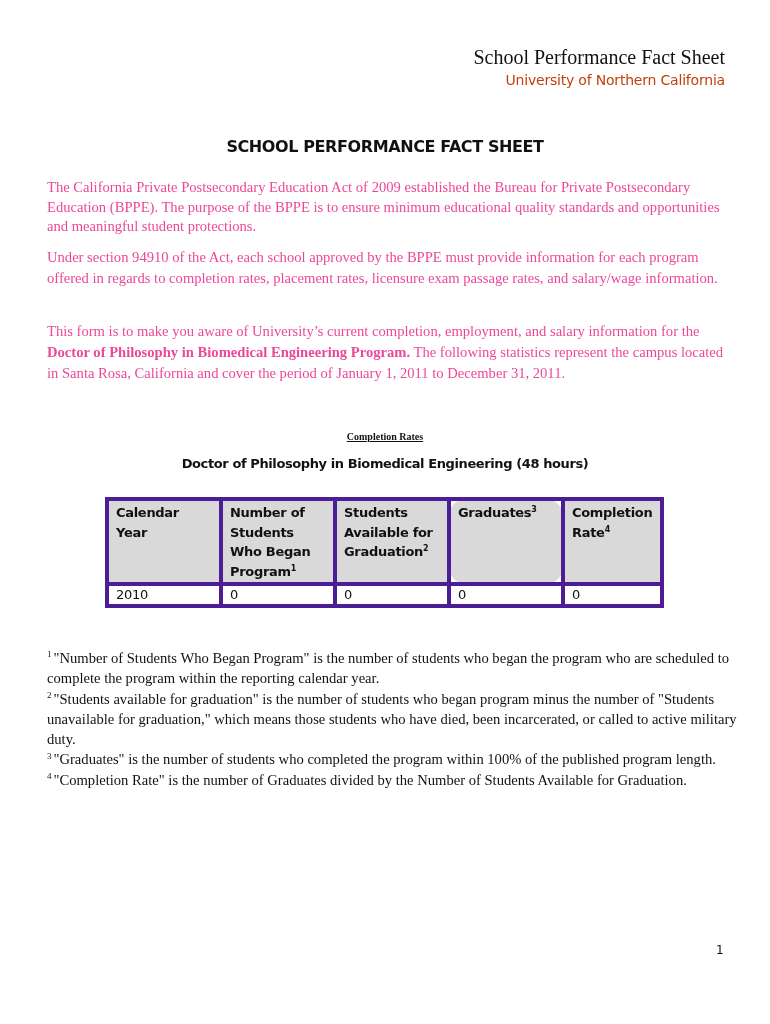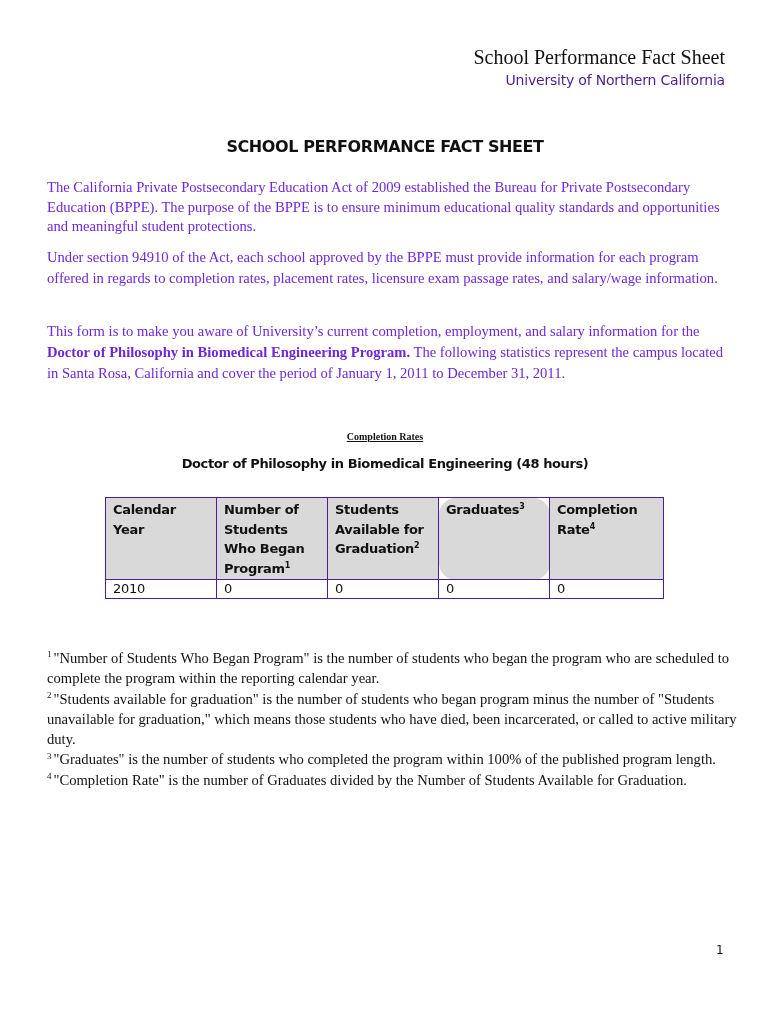--- a/index.html
+++ b/index.html
@@ -23,21 +23,21 @@
       color: #111;
       text-align: right;
       white-space: nowrap;
     }
     .header-subtitle {
       position: absolute;
       right: 45px;
       top: 72px;
       font-family: "DejaVu Sans", sans-serif;
       font-size: 14px;
-      color: #4c1d95;
+      color: #c2410c;
       text-align: right;
       white-space: nowrap;
       letter-spacing: -0.2px;
       padding-left: 15px;
     }
     .doc-title {
       position: absolute;
       left: 0;
       width: 770px;
       top: 137px;
@@ -47,21 +47,21 @@
       font-size: 16px;
       letter-spacing: -0.4px;
       color: #111;
     }
     .para {
       position: absolute;
       left: 47px;
       width: 690px;
       font-family: "Liberation Serif", serif;
       font-size: 14.6px;
-      color: #6d28d9;
+      color: #ec4899;
     }
     .p1 { top: 178px; line-height: 19.5px; }
     .p2 { top: 247px; line-height: 21px; }
     .p3 { top: 321px; line-height: 21px; }
     .p3 b { font-weight: bold; }
     .section-title {
       position: absolute;
       left: 0;
       width: 770px;
       top: 431px;
@@ -86,21 +86,21 @@
       position: absolute;
       left: 105px;
       top: 497px;
       width: 559px;
       border-collapse: collapse;
       font-family: "DejaVu Sans", sans-serif;
       font-size: 13px;
       letter-spacing: -0.3px;
     }
     table.rates th, table.rates td {
-      border: 1px solid #4c1d95;
+      border: 4px solid #4c1d95;
       text-align: left;
       vertical-align: top;
       padding: 2px 7px 1px 7px;
     }
     table.rates th {
       background: #d9d9d9;
       font-weight: bold;
       line-height: 19.5px;
       padding-top: 2px;
       padding-bottom: 1px;

